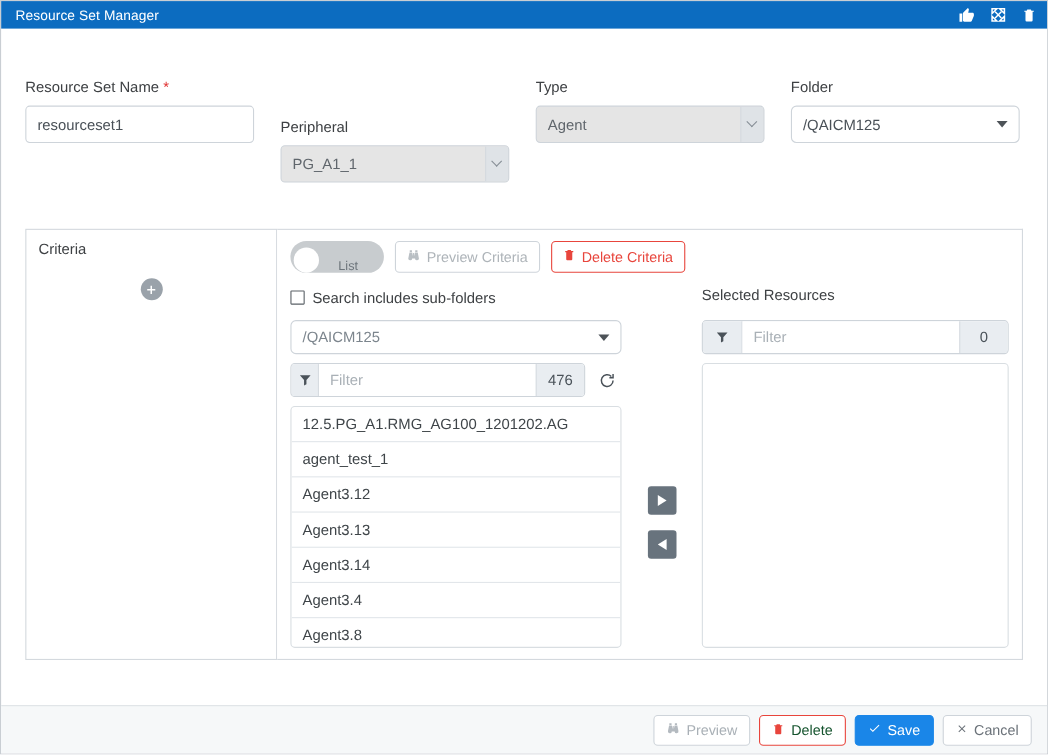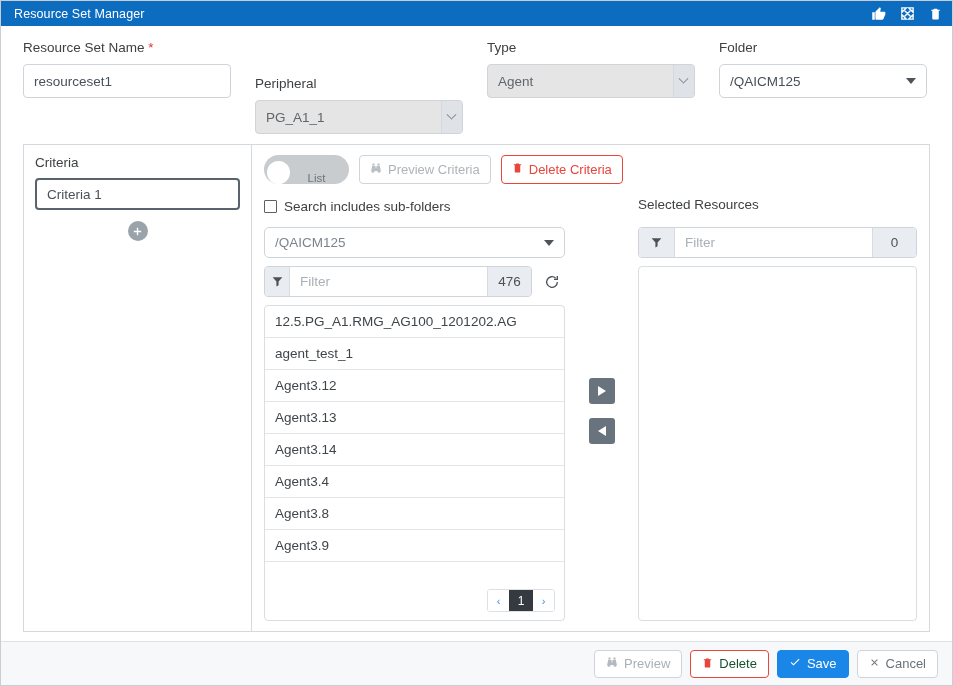--- a/index.html
+++ b/index.html
@@ -8,20 +8,21 @@
     background: #ffffff;
     font-family: "Liberation Sans", sans-serif;
     -webkit-font-smoothing: antialiased;
   }
   .window {
     width: 953px; height: 686px;
     background: #ffffff;
     border: 1px solid #c9ced3;
     display: flex; flex-direction: column;
     overflow: hidden;
+    gap: 32px;
   }
 
   
   .titlebar {
     height: 25px; min-height: 25px;
     background: #0c6cc0;
     display: flex; align-items: center;
     padding: 0 10px 0 13px;
     color: #ffffff;
   }
@@ -345,23 +346,20 @@
         <span class="dval">/QAICM125</span>
         <span class="caret-down"></span>
       </div>
     </div>
   </div>
 
   <div class="body">
 
     <div class="criteria-panel">
       <div class="criteria-title">Criteria</div>
-      <div class="criteria-item">
-        <span>Criteria 1</span>
-      </div>
       <div class="add-wrap">
         <span class="add-btn">
           <svg width="11" height="11" viewBox="0 0 24 24">
               <path d="M10.5 4h3v6.5H20v3h-6.5V20h-3v-6.5H4v-3h6.5V4z"></path>
             </svg>
         </span>
       </div>
     </div>
 
     <div class="right-panel">

